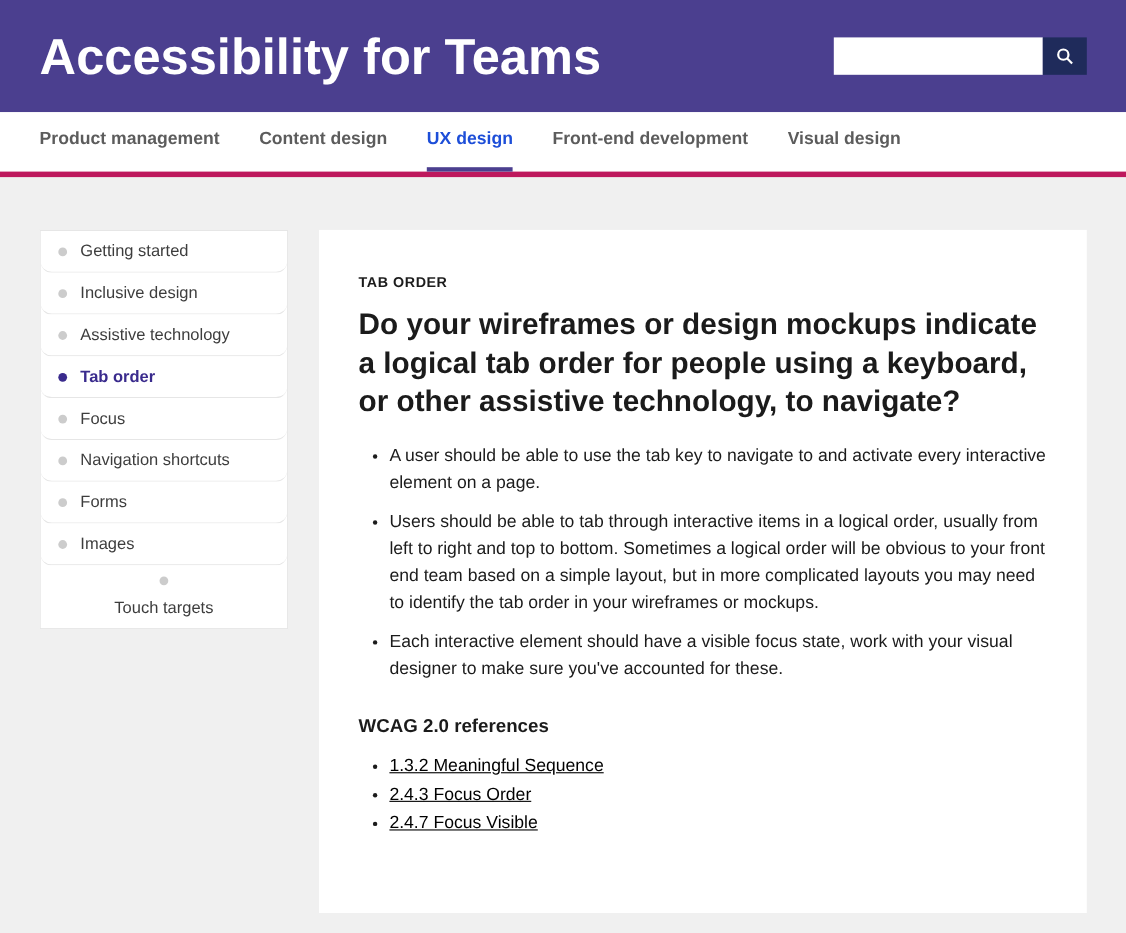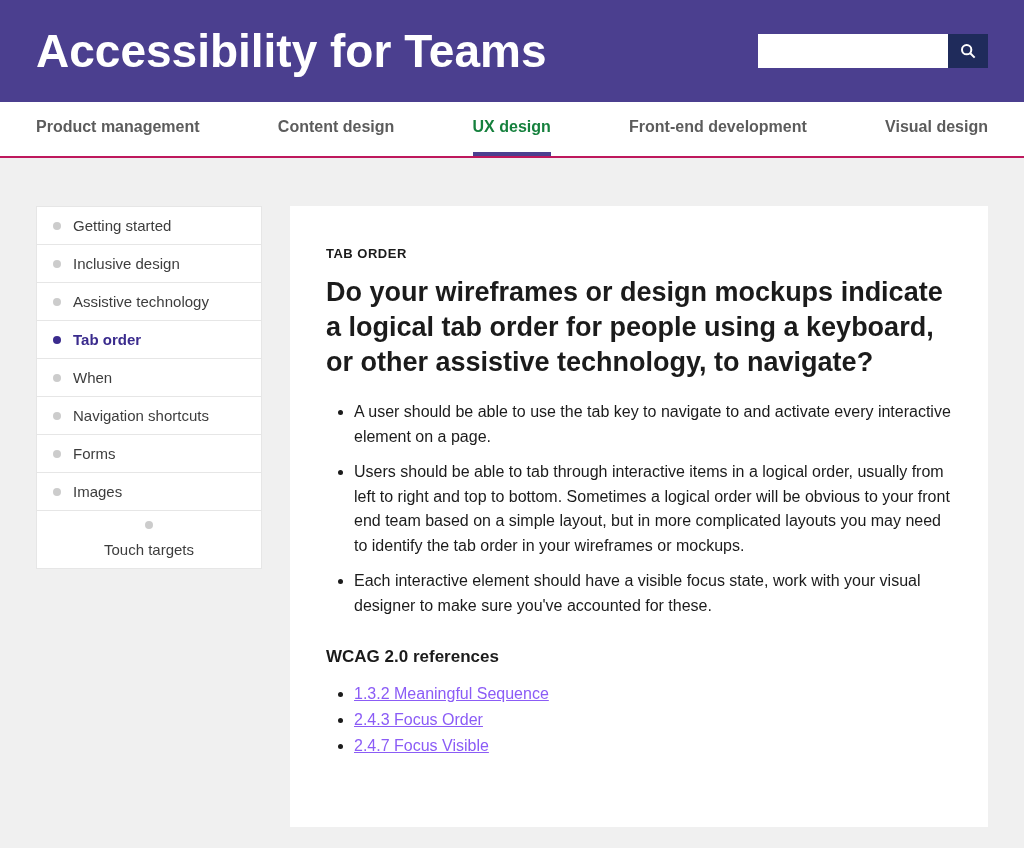--- a/index.html
+++ b/index.html
@@ -38,38 +38,37 @@
     background: #1f2b5b;
     border: none;
     color: #fff;
     display: flex;
     align-items: center;
     justify-content: center;
     cursor: pointer;
   }
   .topnav {
     background: #fff;
-    border-bottom: 2px solid #be185d;
+    border-bottom: 5px solid #be185d;
     padding: 0 36px;
     display: flex;
     gap: 36px;
-    justify-content: space-between;
   }
   .topnav a {
     display: inline-block;
     padding: 16px 0;
     font-size: 16px;
     font-weight: 700;
     color: #5c5c5c;
     text-decoration: none;
     cursor: pointer;
     border-bottom: 4px solid transparent;
   }
   .topnav a.active {
-    color: #15803d;
+    color: #1d4ed8;
     border-bottom: 4px solid #4b3f8f;
   }
   .layout {
     display: flex;
     gap: 28px;
     padding: 48px 36px;
     align-items: flex-start;
   }
   .sidebar {
     width: 226px;
@@ -79,20 +78,21 @@
   }
   .sidebar-item {
     display: flex;
     align-items: center;
     gap: 12px;
     padding: 10px 16px;
     border-bottom: 1px solid #e6e6e6;
     cursor: pointer;
     font-size: 15px;
     color: #3d3d3d;
+    border-radius: 10px;
   }
   .sidebar-item:last-child { border-bottom: none; flex-direction: column; }
   .sidebar-item .dot {
     width: 8px;
     height: 8px;
     border-radius: 50%;
     background: #ccc;
     flex-shrink: 0;
   }
   .sidebar-item.active {
@@ -141,21 +141,21 @@
   }
   ul.refs {
     margin: 0 0 24px 28px;
     padding: 0;
   }
   ul.refs li {
     margin-bottom: 8px;
     font-size: 16px;
   }
   ul.refs a {
-    color: #8b5cf6;
+    color: #000000;
     text-decoration: underline;
     cursor: pointer;
   }
 </style>
 </head>
 <body>
 
 <header class="header">
   <div class="site-title">Accessibility for Teams</div>
   <form class="search-wrap">
@@ -191,21 +191,21 @@
     <div class="sidebar-item">
       <span class="dot"></span>
       <span>Assistive technology</span>
     </div>
     <div class="sidebar-item active">
       <span class="dot"></span>
       <span>Tab order</span>
     </div>
     <div class="sidebar-item">
       <span class="dot"></span>
-      <span>When</span>
+      <span>Focus</span>
     </div>
     <div class="sidebar-item">
       <span class="dot"></span>
       <span>Navigation shortcuts</span>
     </div>
     <div class="sidebar-item">
       <span class="dot"></span>
       <span>Forms</span>
     </div>
     <div class="sidebar-item">

